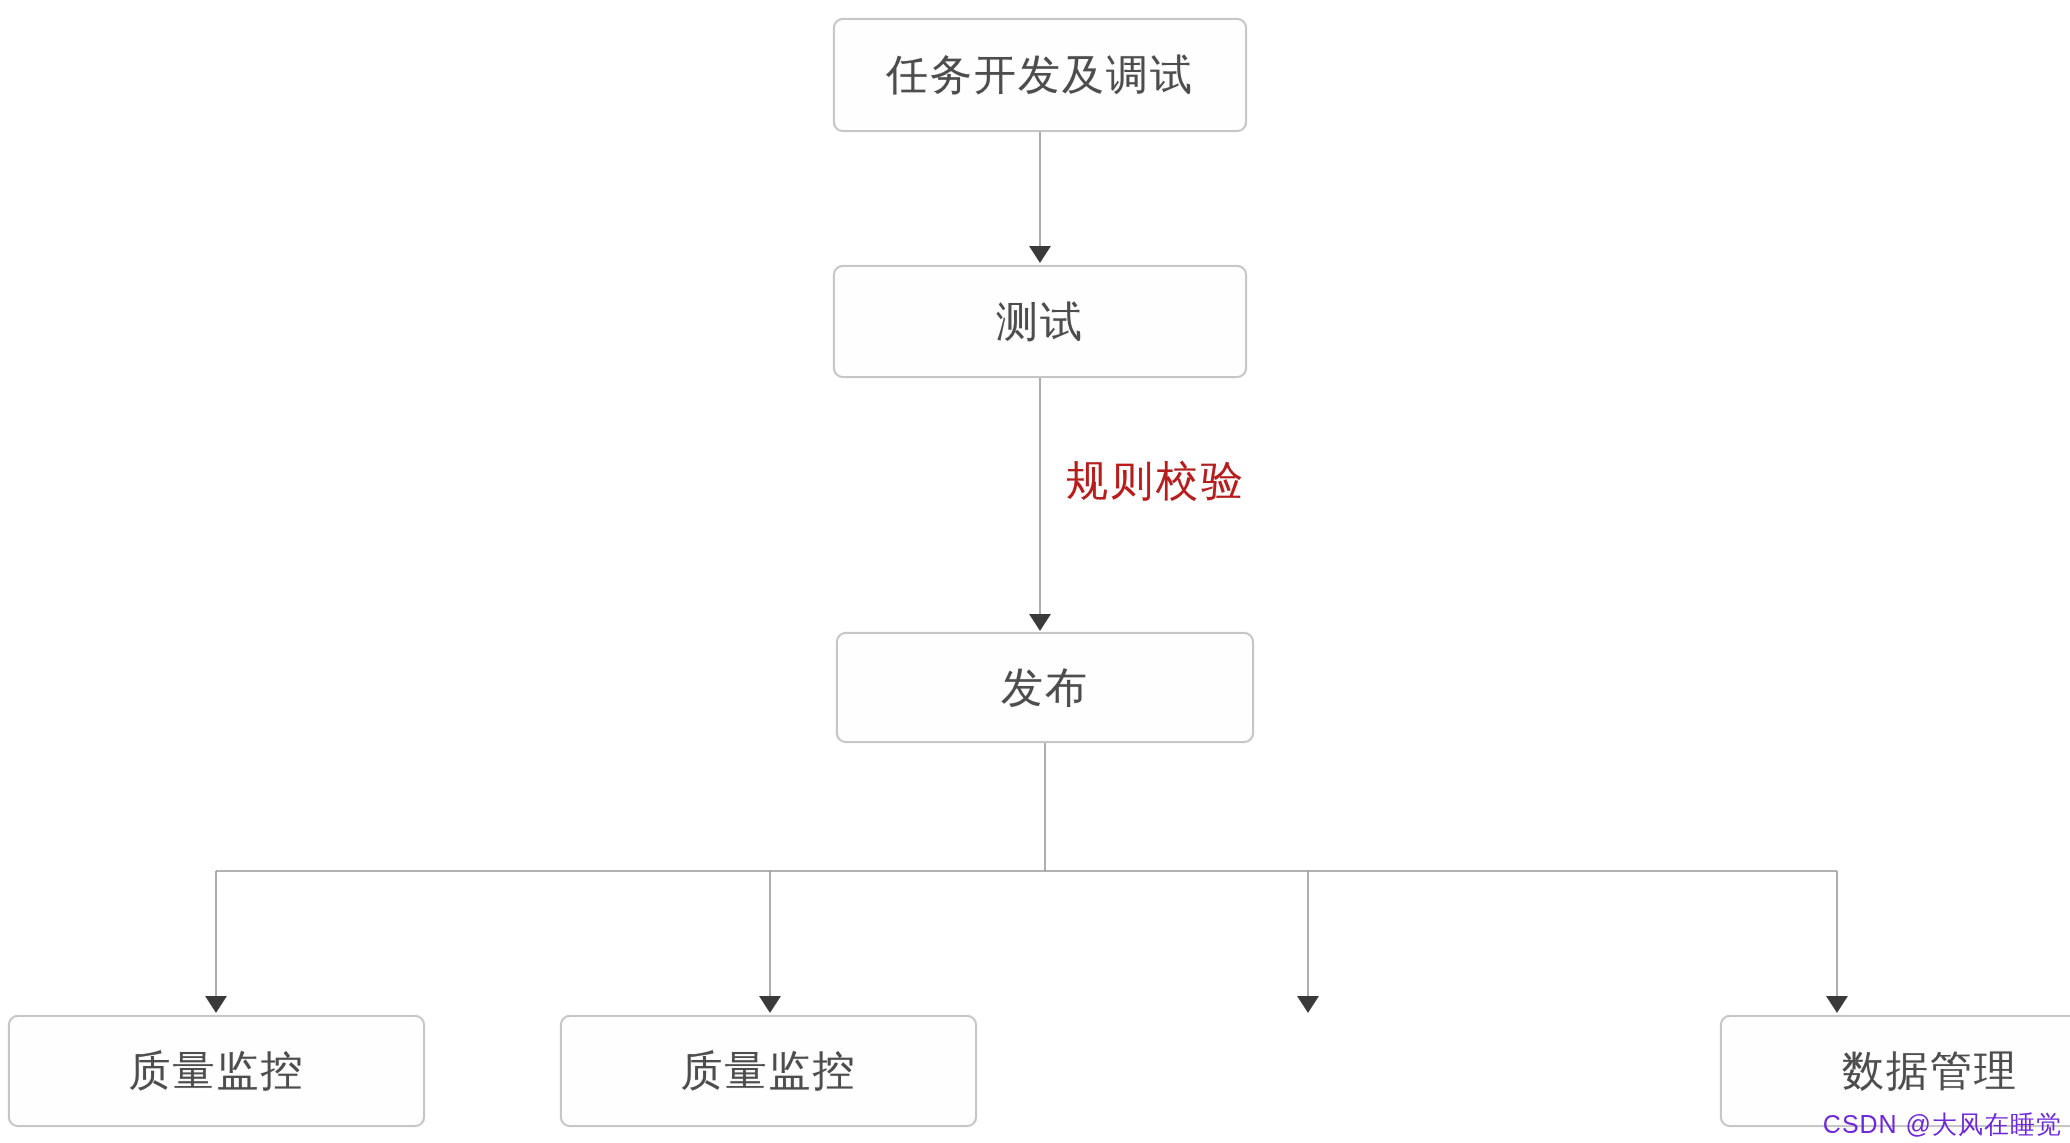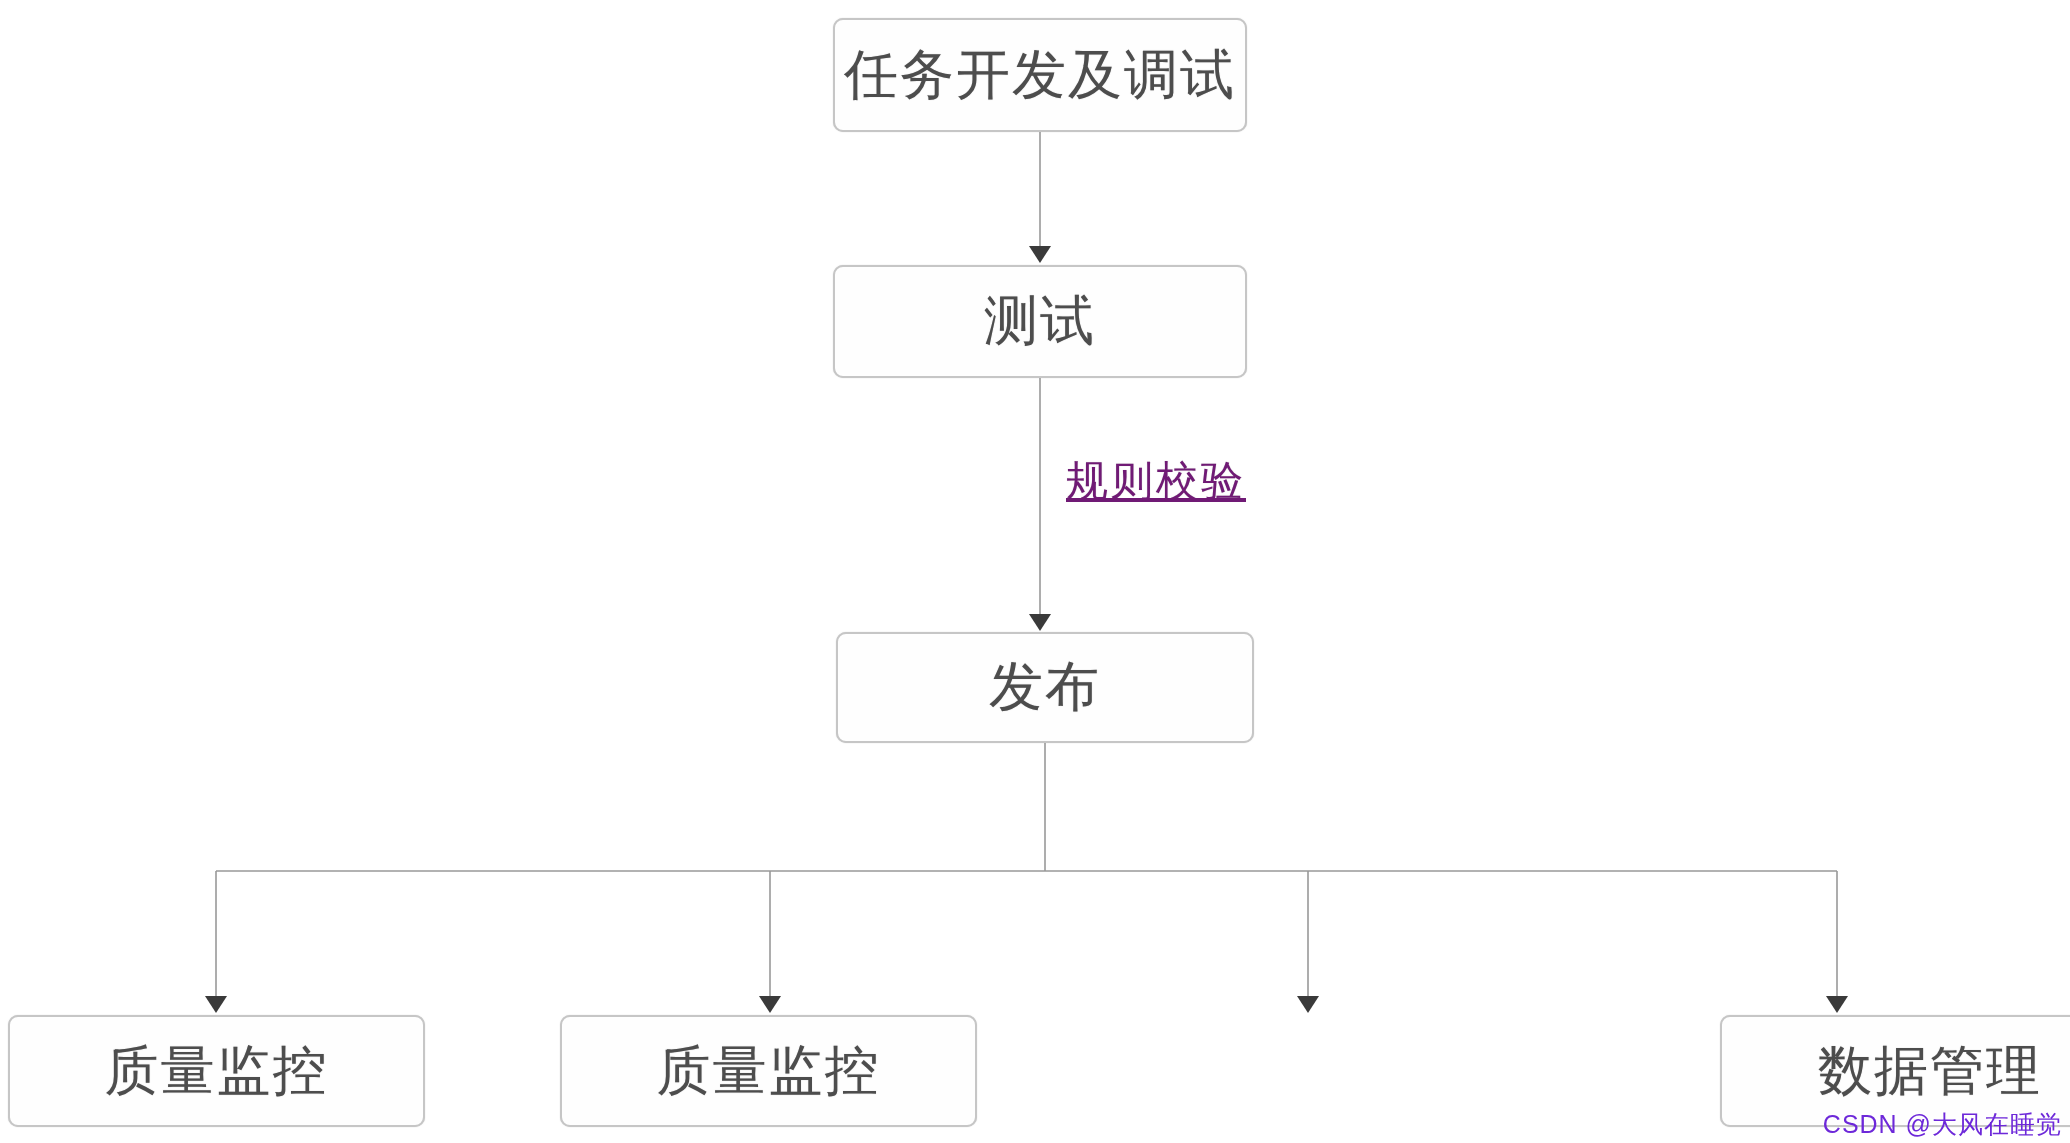--- a/index.html
+++ b/index.html
@@ -25,44 +25,43 @@
   .node {
     position: absolute;
     box-sizing: border-box;
     border: 2px solid #c6c6c6;
     border-radius: 10px;
     background: #fefefe;
     display: flex;
     align-items: center;
     justify-content: center;
     color: #4d4d4d;
-    font-size: 54px;
+    font-size: 42px;
     letter-spacing: 2px;
     text-shadow: 0 0 1px rgba(110,110,110,0.45);
     box-shadow: 0 0 1px rgba(150,150,150,0.55);
   }
   
   .node-task-dev        { left: 833px;  top: 18px;   width: 414px; height: 114px; }
   .node-test            { left: 833px;  top: 265px;  width: 414px; height: 113px; }
   .node-publish         { left: 836px;  top: 632px;  width: 418px; height: 111px; }
   .node-task-ops        { left: 8px;    top: 1015px; width: 417px; height: 112px; }
   .node-quality-monitor { left: 560px;  top: 1015px; width: 417px; height: 112px; }
   .node-ops-monitor     { left: 1097px; top: 1015px; width: 423px; height: 112px; }
   .node-data-mgmt       { left: 1720px; top: 1015px; width: 420px; height: 112px; }
 
   .edge-label {
     position: absolute;
     left: 1066px;
     top: 453px;
-    color: #701a75;
+    color: #b91c1c;
     font-size: 42px;
     letter-spacing: 3px;
     text-shadow: 0 0 1px rgba(110,110,110,0.4);
     white-space: nowrap;
-    text-decoration: underline;
   }
   .watermark {
     position: absolute;
     right: 8px;
     bottom: 2px;
     color: #6d28d9;
     font-size: 25px;
     letter-spacing: 1px;
     white-space: nowrap;
   }

